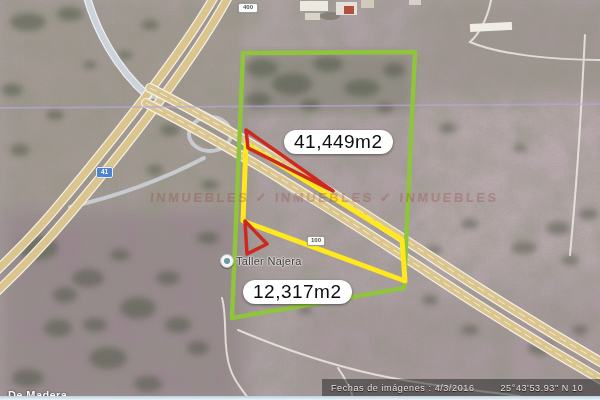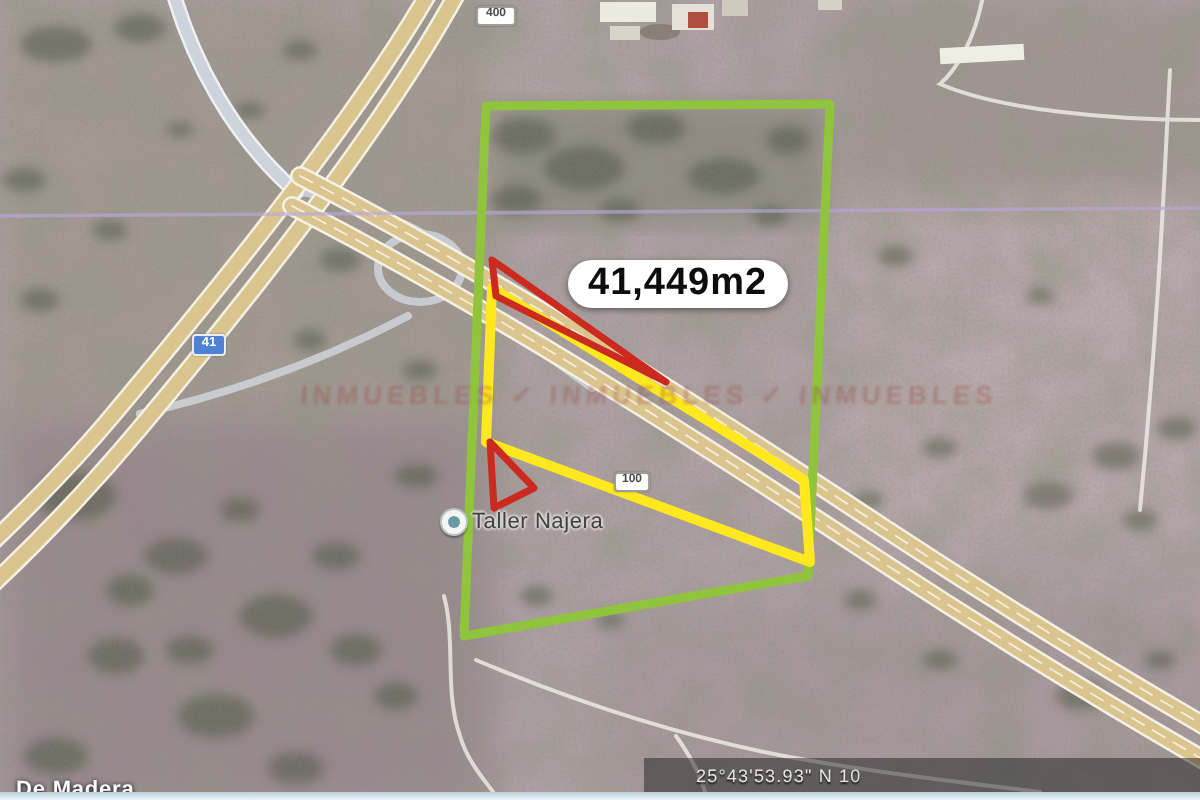--- a/index.html
+++ b/index.html
@@ -3,21 +3,21 @@
 <meta charset="utf-8">
 <style>
   html,body{margin:0;padding:0;background:#222;}
   #canvas{
     position:relative;width:600px;height:400px;overflow:hidden;
     font-family:"Liberation Sans",sans-serif;background:#b0a2a7;
   }
   #scene{position:absolute;left:0;top:0;}
   .pill{
     position:absolute;background:#fff;border-radius:13px;
-    padding:1px 10px 2px 10px;font-weight:700;font-size:19px;color:#0d0d0d;
+    padding:1px 10px 2px 10px;font-weight:400;font-size:19px;color:#0d0d0d;
     letter-spacing:.5px;box-shadow:0 1px 3px rgba(0,0,0,.45);
     white-space:nowrap;line-height:21px;
   }
   .shield{
     position:absolute;border-radius:2px;text-align:center;
     font-weight:700;box-shadow:0 0 1px rgba(0,0,0,.4);
   }
   .shield.white{background:#fdfdfb;border:1px solid #9d9d99;color:#4c4c48;
     font-size:6px;line-height:7px;}
   .shield.blue{background:#4f82d2;border:1px solid #e8eef8;color:#fff;
@@ -211,20 +211,22 @@
   <div class="shield white" style="left:238px;top:3px;width:18px;height:8px;">400</div>
   <div class="shield blue" style="left:96px;top:167px;width:15px;height:9px;">41</div>
   <div class="shield white" style="left:307px;top:236px;width:16px;height:8px;">100</div>
 
   <div class="poi-dot" style="left:220px;top:254px;"></div>
   <div class="poi-label" style="left:236px;top:255px;">Taller Najera</div>
 
   <div class="place-white" style="left:8px;top:389px;">De Madera</div>
 
   <div class="pill" style="left:284px;top:130px;">41,449m2</div>
+  <div class="pill" style="left:243px;top:280px;">12,317m2</div>
 
   <div id="status-bar">
+    <span id="date-label">Fechas de imágenes : 4/3/2016</span>
     <span id="coords-label">25°43'53.93" N  10</span>
   </div>
 
   <div id="photo-edge-strip"></div>
 
 </div>
 
 </body></html>

